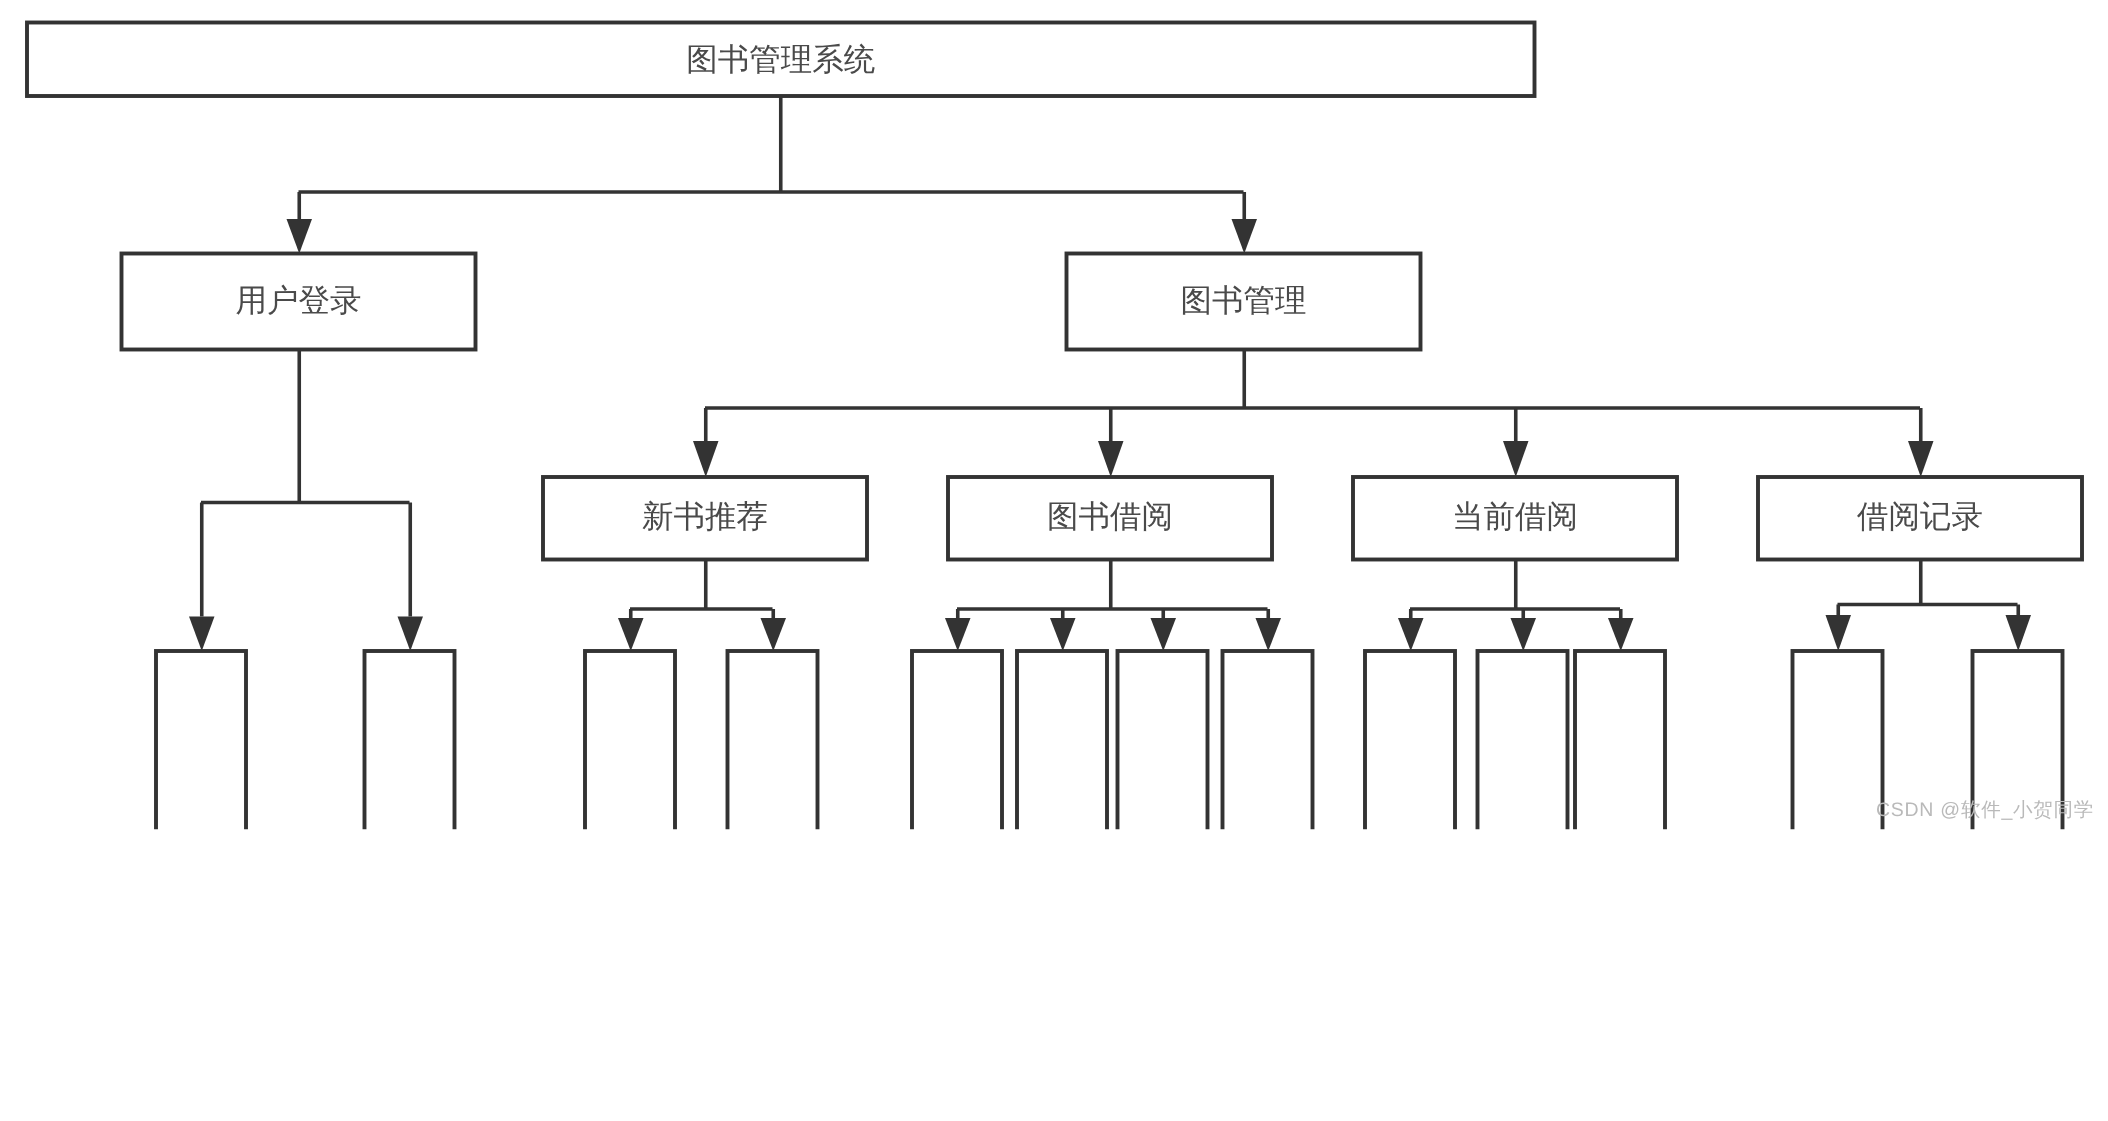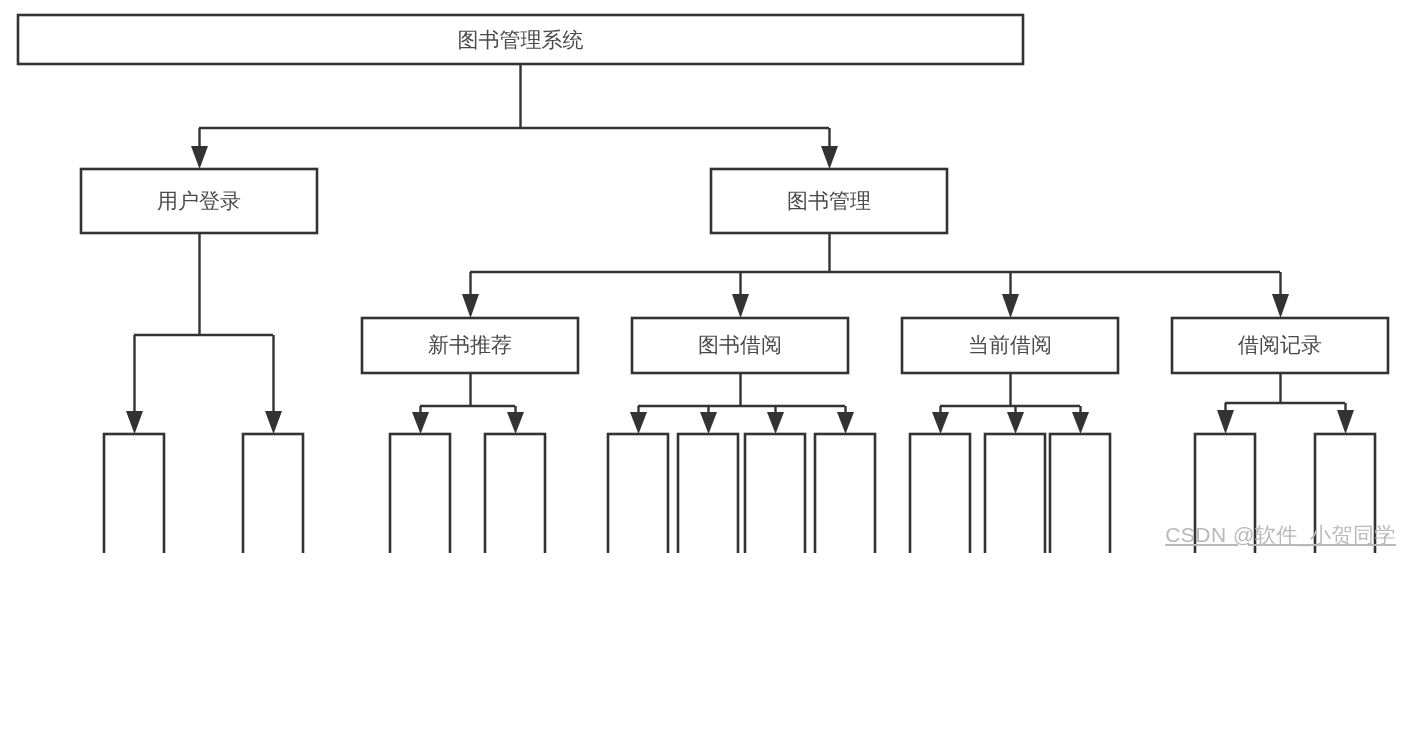--- a/index.html
+++ b/index.html
@@ -67,25 +67,24 @@
     display: flex;
     align-items: flex-start;
     justify-content: center;
     pointer-events: none;
   }
   .watermark {
     position: absolute;
     right: 9px;
     bottom: 4px;
     font-family: "Liberation Sans", "DejaVu Sans", sans-serif;
-    font-size: 21px;
+    font-size: 13px;
     color: #b9b9b9;
     white-space: nowrap;
     letter-spacing: 0.5px;
-    text-decoration: underline;
   }
 </style>
 </head>
 <body>
 
 <div id="diagram-root">
 
   <svg id="flow-svg" viewBox="0 0 1405 747">
 
     <g>

